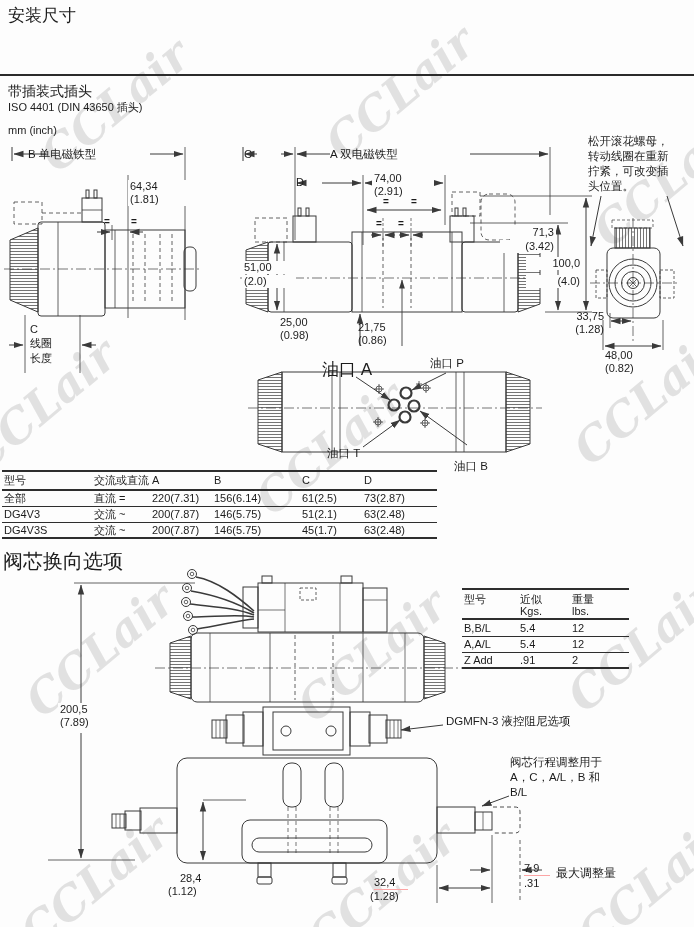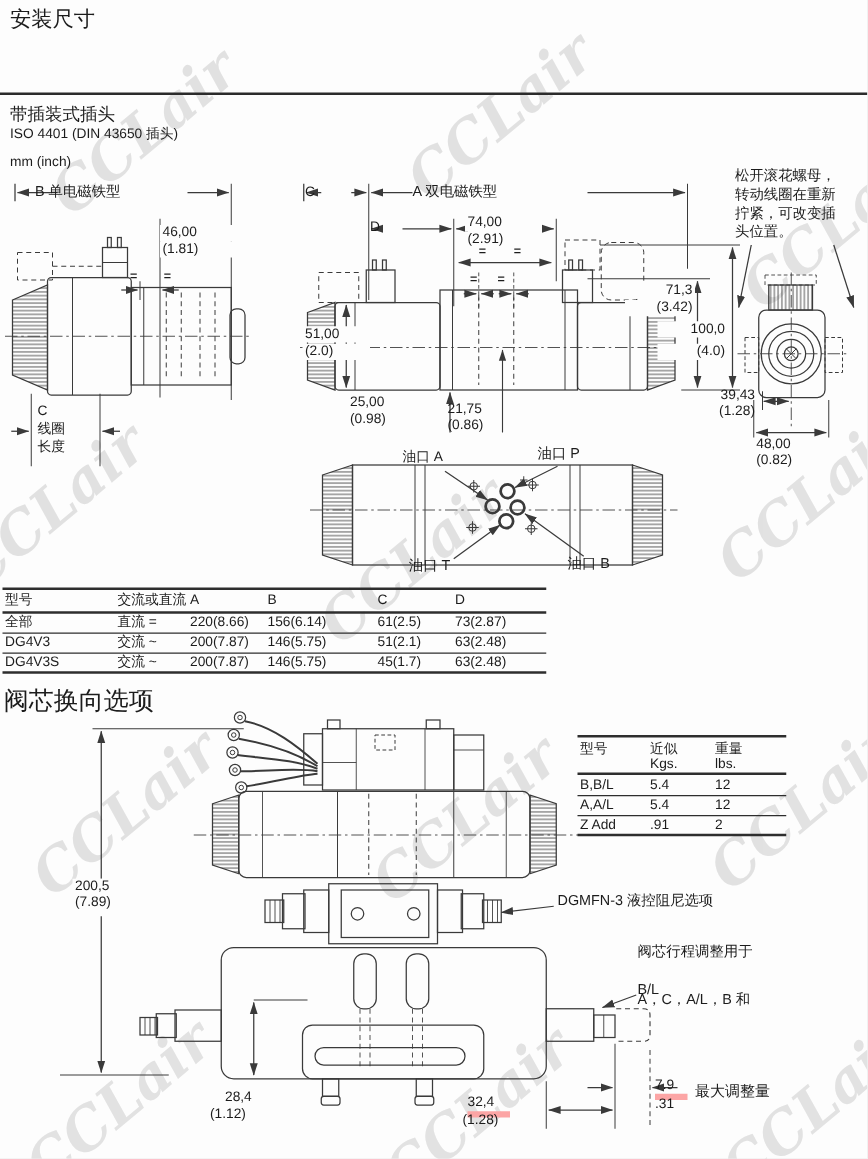--- a/index.html
+++ b/index.html
@@ -11,21 +11,21 @@
   .lbl{position:absolute;z-index:2;font-size:11px;line-height:1.15;white-space:nowrap;}
   .c{}
   .r{text-align:right;}
   .bg{background:#fdfdfd;padding:0 2px;}
   .b{font-weight:normal;}
   .rule{position:absolute;z-index:2;background:#2b2b2b;}
   .tbl{position:absolute;z-index:2;}
   .tbl .cell{position:absolute;font-size:11px;line-height:1.1;white-space:nowrap;}
   .tbl .ln{position:absolute;left:0;right:0;background:#2e2e2e;}
   .eq{font-size:10px;font-weight:bold;letter-spacing:0;}
-  .frac{border-bottom:5px solid #fca5a5;}
+  .frac{border-bottom:1px solid #fca5a5;}
 </style>
 </head>
 <body>
 
 <div id="page">
 
   <div class="wm" style="left:115px;top:105px">CCLair</div>
   <div class="wm" style="left:400px;top:92px">CCLair</div>
   <div class="wm" style="left:668px;top:180px">CCLair</div>
   <div class="wm" style="left:42px;top:405px">CCLair</div>
@@ -201,21 +201,21 @@
         </g>
         <line x1="356" y1="247" x2="390" y2="270" marker-end="url(#ah1)"></line>
         <line x1="446" y1="243" x2="412" y2="260" marker-end="url(#ah1)"></line>
         <line x1="363" y1="317" x2="400" y2="290" marker-end="url(#ah1)"></line>
         <line x1="467" y1="315" x2="420" y2="281" marker-end="url(#ah1)"></line>
       </g>
     </g>
   </svg>
 
   <div class="lbl c" style="left:28px;top:148px;width:120px;font-size:11.5px">B 单电磁铁型</div>
-  <div class="lbl c bg" style="left:128px;top:180px;width:56px">46,00</div>
+  <div class="lbl c bg" style="left:128px;top:180px;width:56px">64,34</div>
   <div class="lbl c bg" style="left:128px;top:193px;width:56px">(1.81)</div>
   <div class="lbl eq" style="left:104px;top:216px">=</div>
   <div class="lbl eq" style="left:131px;top:216px">=</div>
   <div class="lbl c" style="left:30px;top:323px;width:45px">C</div>
   <div class="lbl c" style="left:30px;top:337px;width:45px">线圈</div>
   <div class="lbl c" style="left:30px;top:352px;width:45px">长度</div>
 
   <div class="lbl c" style="left:244px;top:148px;width:50px">C</div>
   <div class="lbl c" style="left:330px;top:148px;width:140px;font-size:11.5px">A 双电磁铁型</div>
   <div class="lbl c" style="left:296px;top:176px;width:28px">D</div>
@@ -233,46 +233,46 @@
   <div class="lbl c bg" style="left:242px;top:275px;width:50px">(2.0)</div>
   <div class="lbl c" style="left:280px;top:316px;width:56px">25,00</div>
   <div class="lbl c" style="left:280px;top:329px;width:56px">(0.98)</div>
   <div class="lbl c" style="left:358px;top:321px;width:56px">21,75</div>
   <div class="lbl c" style="left:358px;top:334px;width:56px">(0.86)</div>
 
   <div class="lbl" style="left:588px;top:135px;font-size:11.5px">松开滚花螺母，</div>
   <div class="lbl" style="left:588px;top:150px;font-size:11.5px">转动线圈在重新</div>
   <div class="lbl" style="left:588px;top:165px;font-size:11.5px">拧紧，可改变插</div>
   <div class="lbl" style="left:588px;top:180px;font-size:11.5px">头位置。</div>
-  <div class="lbl r" style="left:556px;top:310px;width:48px">39,43</div>
+  <div class="lbl r" style="left:556px;top:310px;width:48px">33,75</div>
   <div class="lbl r" style="left:556px;top:323px;width:48px">(1.28)</div>
   <div class="lbl c" style="left:605px;top:349px;width:56px">48,00</div>
   <div class="lbl c" style="left:605px;top:362px;width:56px">(0.82)</div>
 
-  <div class="lbl" style="left:322px;top:360px;font-size:11px">油口 A</div>
+  <div class="lbl" style="left:322px;top:360px;font-size:17px">油口 A</div>
   <div class="lbl" style="left:430px;top:357px;font-size:11.5px">油口 P</div>
   <div class="lbl" style="left:327px;top:447px;font-size:11.5px">油口 T</div>
-  <div class="lbl" style="left:454px;top:445px;font-size:11.5px">油口 B</div>
+  <div class="lbl" style="left:454px;top:460px;font-size:11.5px">油口 B</div>
 
   <div class="tbl" style="left:2px;top:470px;width:435px;height:70px">
     <div class="ln" style="top:0;height:2px"></div>
     <div class="ln" style="top:19px;height:2px"></div>
     <div class="ln" style="top:36px;height:1.2px"></div>
     <div class="ln" style="top:52px;height:1.2px"></div>
     <div class="ln" style="top:67px;height:2px"></div>
     <div class="cell" style="left:2px;top:4px">型号</div>
     <div class="cell" style="left:92px;top:4px">交流或直流</div>
     <div class="cell c" style="left:150px;top:4px;width:62px">A</div>
     <div class="cell c" style="left:212px;top:4px;width:88px">B</div>
     <div class="cell c" style="left:300px;top:4px;width:62px">C</div>
     <div class="cell c" style="left:362px;top:4px;width:72px">D</div>
 
     <div class="cell" style="left:2px;top:22px">全部</div>
     <div class="cell" style="left:92px;top:22px">直流 =</div>
-    <div class="cell c" style="left:150px;top:22px;width:62px">220(8.66)</div>
+    <div class="cell c" style="left:150px;top:22px;width:62px">220(7.31)</div>
     <div class="cell c" style="left:212px;top:22px;width:88px">156(6.14)</div>
     <div class="cell c" style="left:300px;top:22px;width:62px">61(2.5)</div>
     <div class="cell c" style="left:362px;top:22px;width:72px">73(2.87)</div>
 
     <div class="cell" style="left:2px;top:38px">DG4V3</div>
     <div class="cell" style="left:92px;top:38px">交流 ~</div>
     <div class="cell c" style="left:150px;top:38px;width:62px">200(7.87)</div>
     <div class="cell c" style="left:212px;top:38px;width:88px">146(5.75)</div>
     <div class="cell c" style="left:300px;top:38px;width:62px">51(2.1)</div>
     <div class="cell c" style="left:362px;top:38px;width:72px">63(2.48)</div>
@@ -398,21 +398,21 @@
       <line x1="542" y1="315" x2="522" y2="315" marker-end="url(#ah2)"></line>
       <line x1="520" y1="285" x2="520" y2="345" stroke-dasharray="4,3" stroke-width="0.8"></line>
       <line x1="509" y1="241" x2="482" y2="251" marker-end="url(#ah2)"></line>
     </g>
   </svg>
 
   <div class="lbl c bg" style="left:58px;top:703px;width:48px">200,5</div>
   <div class="lbl c bg" style="left:58px;top:716px;width:48px">(7.89)</div>
   <div class="lbl" style="left:446px;top:715px;font-size:11.5px">DGMFN-3 液控阻尼选项</div>
   <div class="lbl" style="left:510px;top:756px;font-size:11.5px">阀芯行程调整用于</div>
-  <div class="lbl" style="left:510px;top:794px;font-size:11.5px">A，C，A/L，B 和</div>
+  <div class="lbl" style="left:510px;top:771px;font-size:11.5px">A，C，A/L，B 和</div>
   <div class="lbl" style="left:510px;top:786px;font-size:11.5px">B/L</div>
   <div class="lbl c" style="left:180px;top:872px;width:48px">28,4</div>
   <div class="lbl c" style="left:168px;top:885px;width:48px">(1.12)</div>
   <div class="lbl c frac" style="left:374px;top:876px;width:34px">32,4</div>
   <div class="lbl c" style="left:370px;top:890px;width:42px">(1.28)</div>
   <div class="lbl c frac" style="left:524px;top:862px;width:26px">7.9</div>
   <div class="lbl c" style="left:524px;top:877px;width:26px">.31</div>
   <div class="lbl" style="left:556px;top:867px;font-size:12px">最大调整量</div>
 
   <div class="tbl" style="left:462px;top:586px;width:167px;height:83px">

